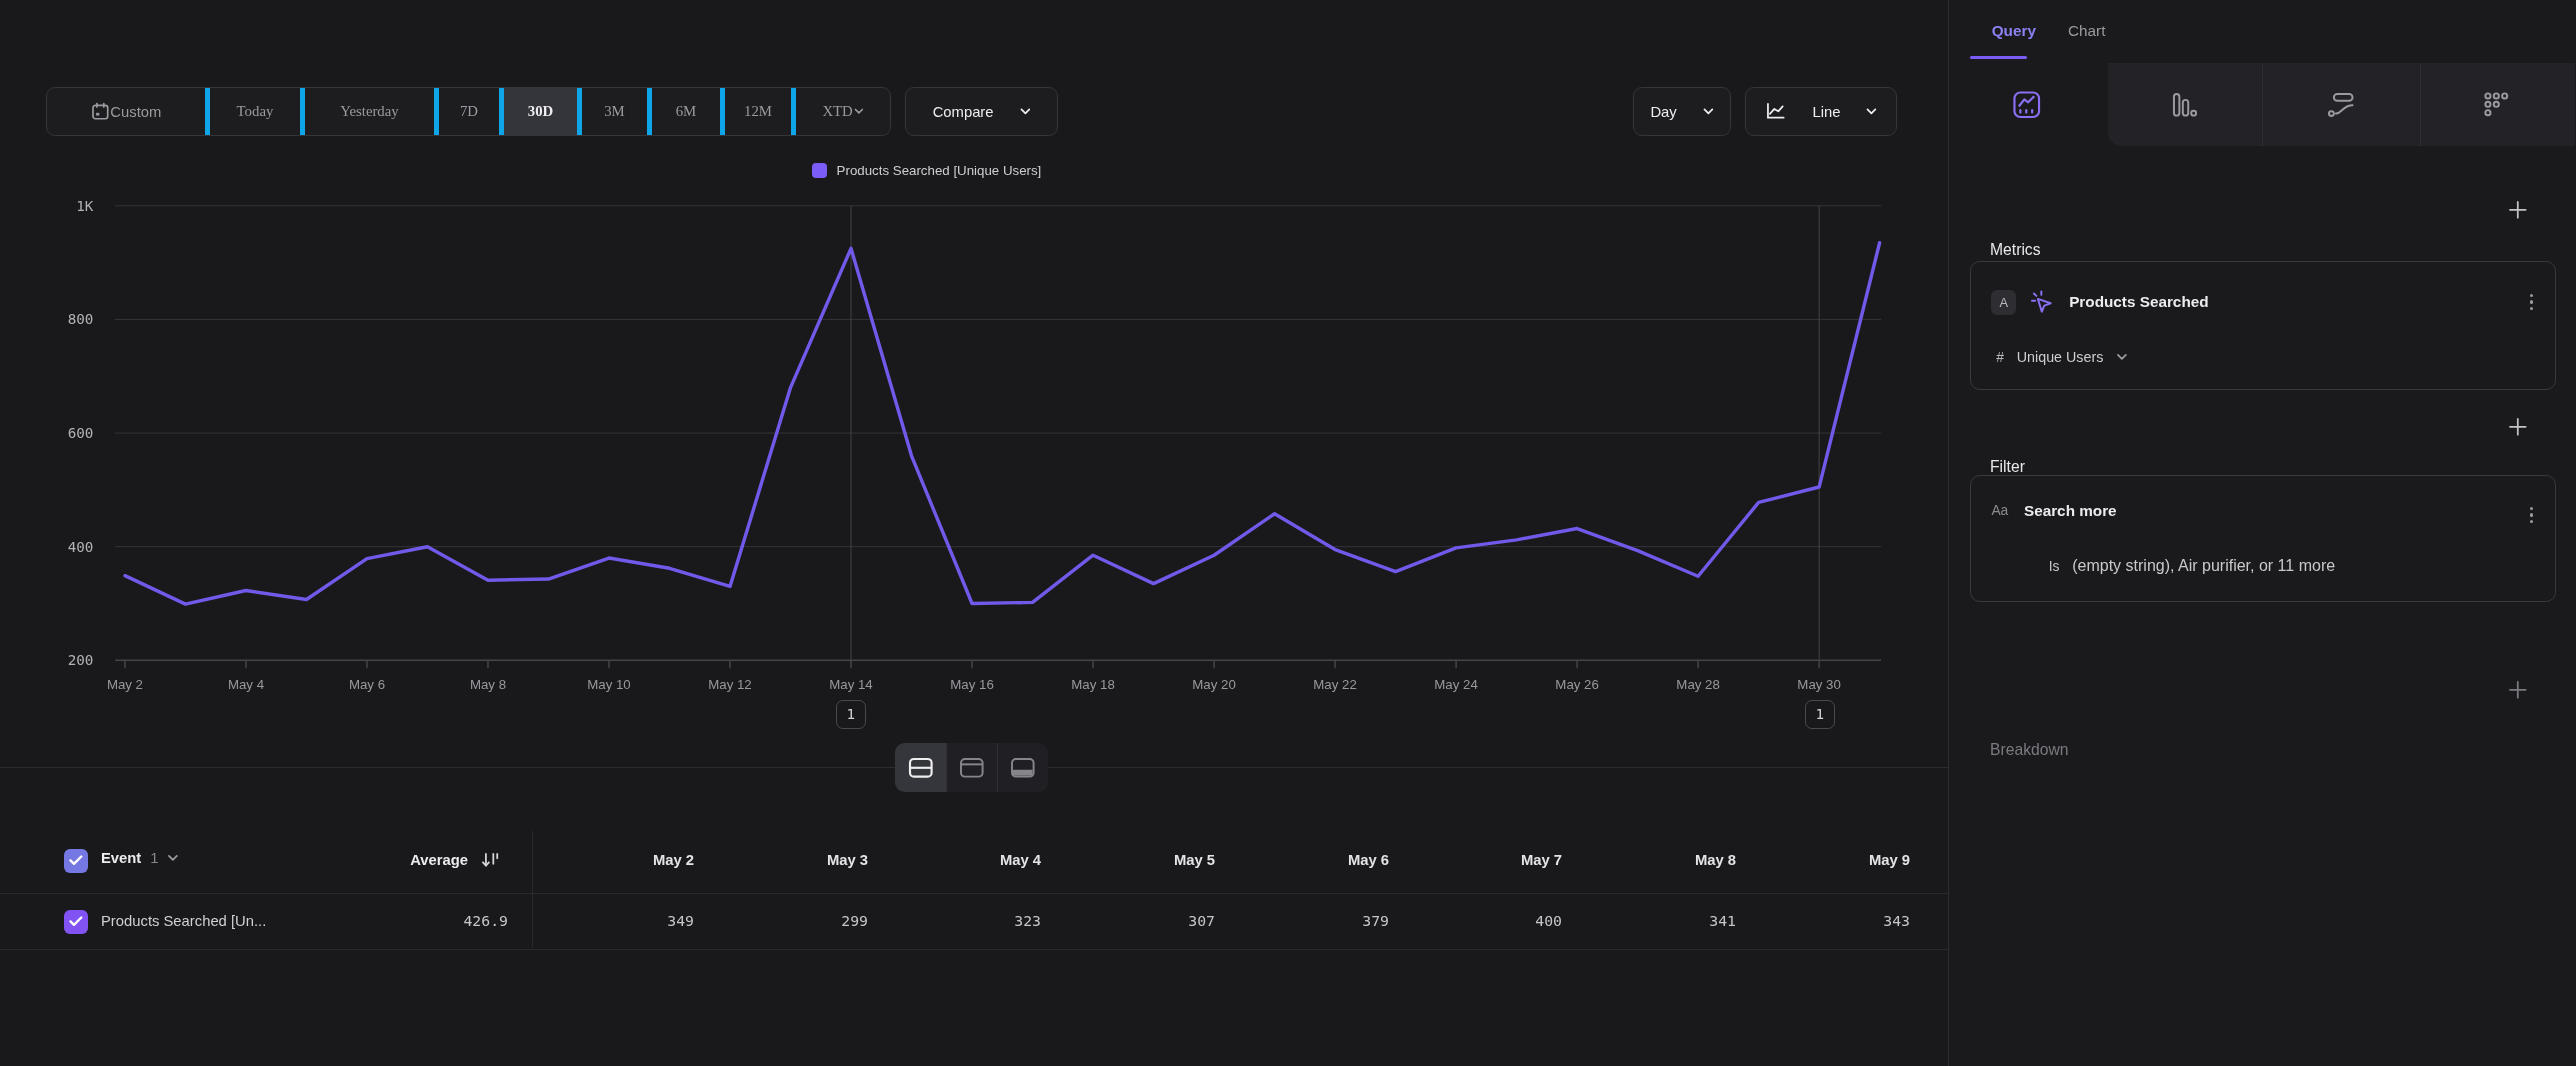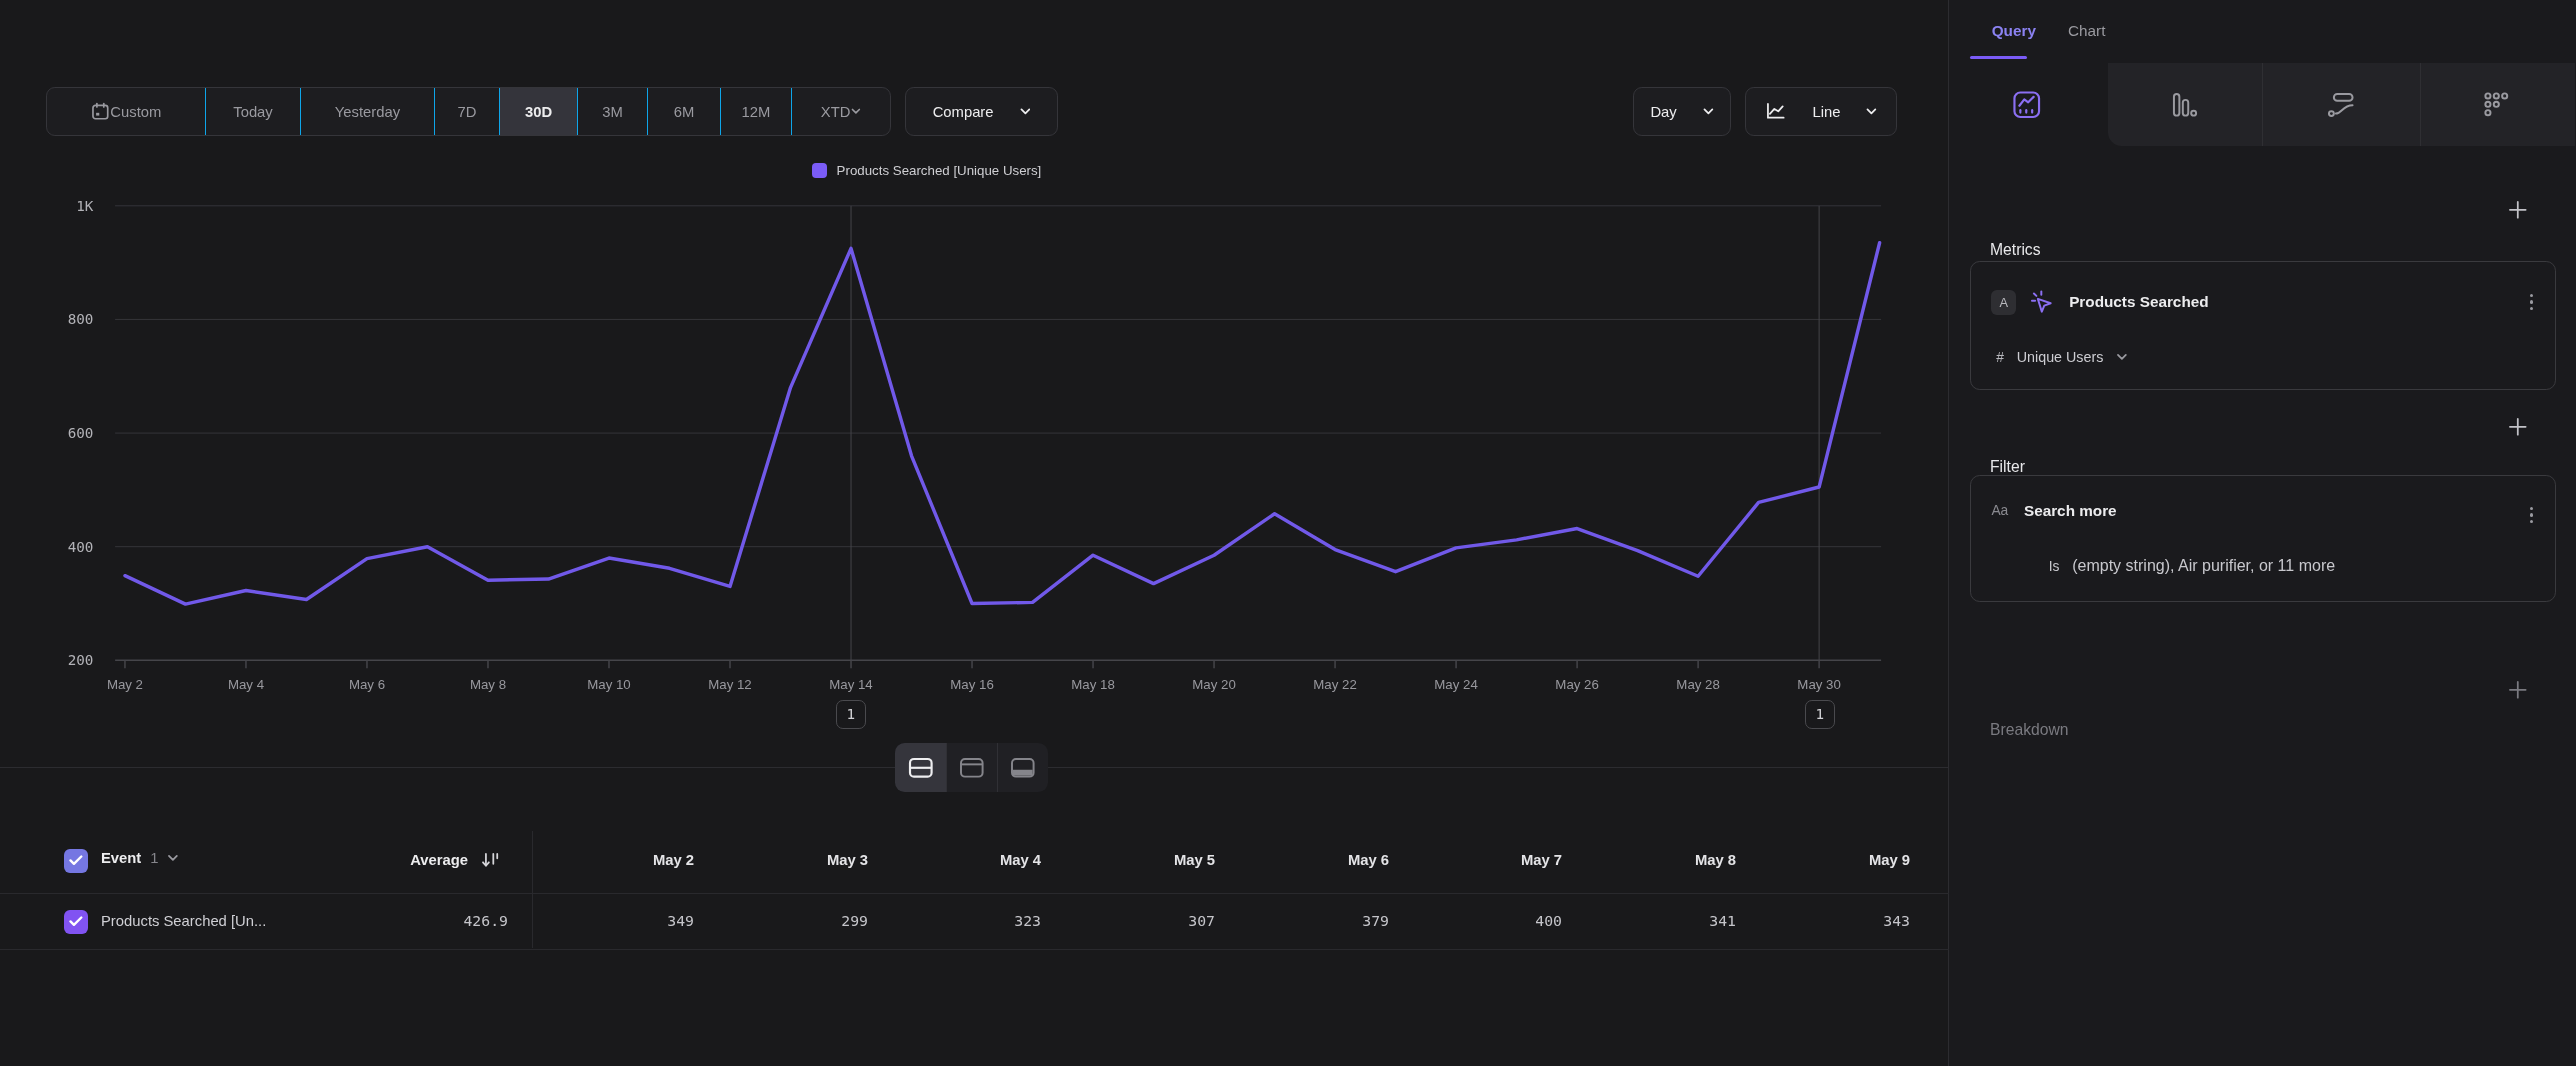--- a/index.html
+++ b/index.html
@@ -9,21 +9,21 @@
 
   
   .main { position:absolute; left:0; top:0; width:1949px; height:1067px;
           background:#19191b; border-right:1px solid #2c2c30; }
 
   
   .segmented { position:absolute; left:46px; top:87px; height:49px; display:flex;
                border:1px solid #35353a; border-radius:8.9px; background:#1d1d20; overflow:hidden; }
   .seg { display:flex; align-items:center; justify-content:center; gap:1px;
          color:#9a9aa0; font-size:14.8px; cursor:default; }
-  .seg + .seg { border-left:1px solid #0ea5e9; }
+  .seg + .seg { border-left:5px solid #0ea5e9;font-family:Liberation Serif, serif; }
   .seg.selected { background:#34343b; color:#ededef; font-weight:700; }
   .pill-btn { position:absolute; top:87px; height:49px; border:1px solid #35353a;
               border-radius:8.9px; background:#1d1d20; display:flex; align-items:center;
               justify-content:center; gap:26px; color:#ededef; font-size:14.8px; }
   #compare-btn { left:905px; width:153px; }
   #day-btn { left:1633px; width:98px; }
   #line-btn { left:1745px; width:152px; }
 
   
   .legend { position:absolute; left:812px; top:163px; display:flex; align-items:center; gap:9.8px; }
@@ -383,21 +383,21 @@
         <i></i>
         <i></i>
         <i></i>
       </div>
     <div class="measure-row" style="left:78px; top:81px;">
       <span class="op">Is</span>
       <span class="value-summary">(empty string), Air purifier, or 11 more</span>
     </div>
   </div>
 
-  <div class="panel-heading dim" style="top:677px">Breakdown</div>
+  <div class="panel-heading dim" style="top:697px">Breakdown</div>
   <div class="plus-btn" style="top:678px">
     <svg width="21.6" height="21.6" viewBox="0 0 22 22">
       <line x1="11" y1="3" x2="11" y2="19" stroke="#7a7a80" stroke-width="1.8" stroke-linecap="round"></line>
       <line x1="3" y1="11" x2="19" y2="11" stroke="#7a7a80" stroke-width="1.8" stroke-linecap="round"></line>
     </svg>
   </div>
 </div>
 
 
 </body></html>

